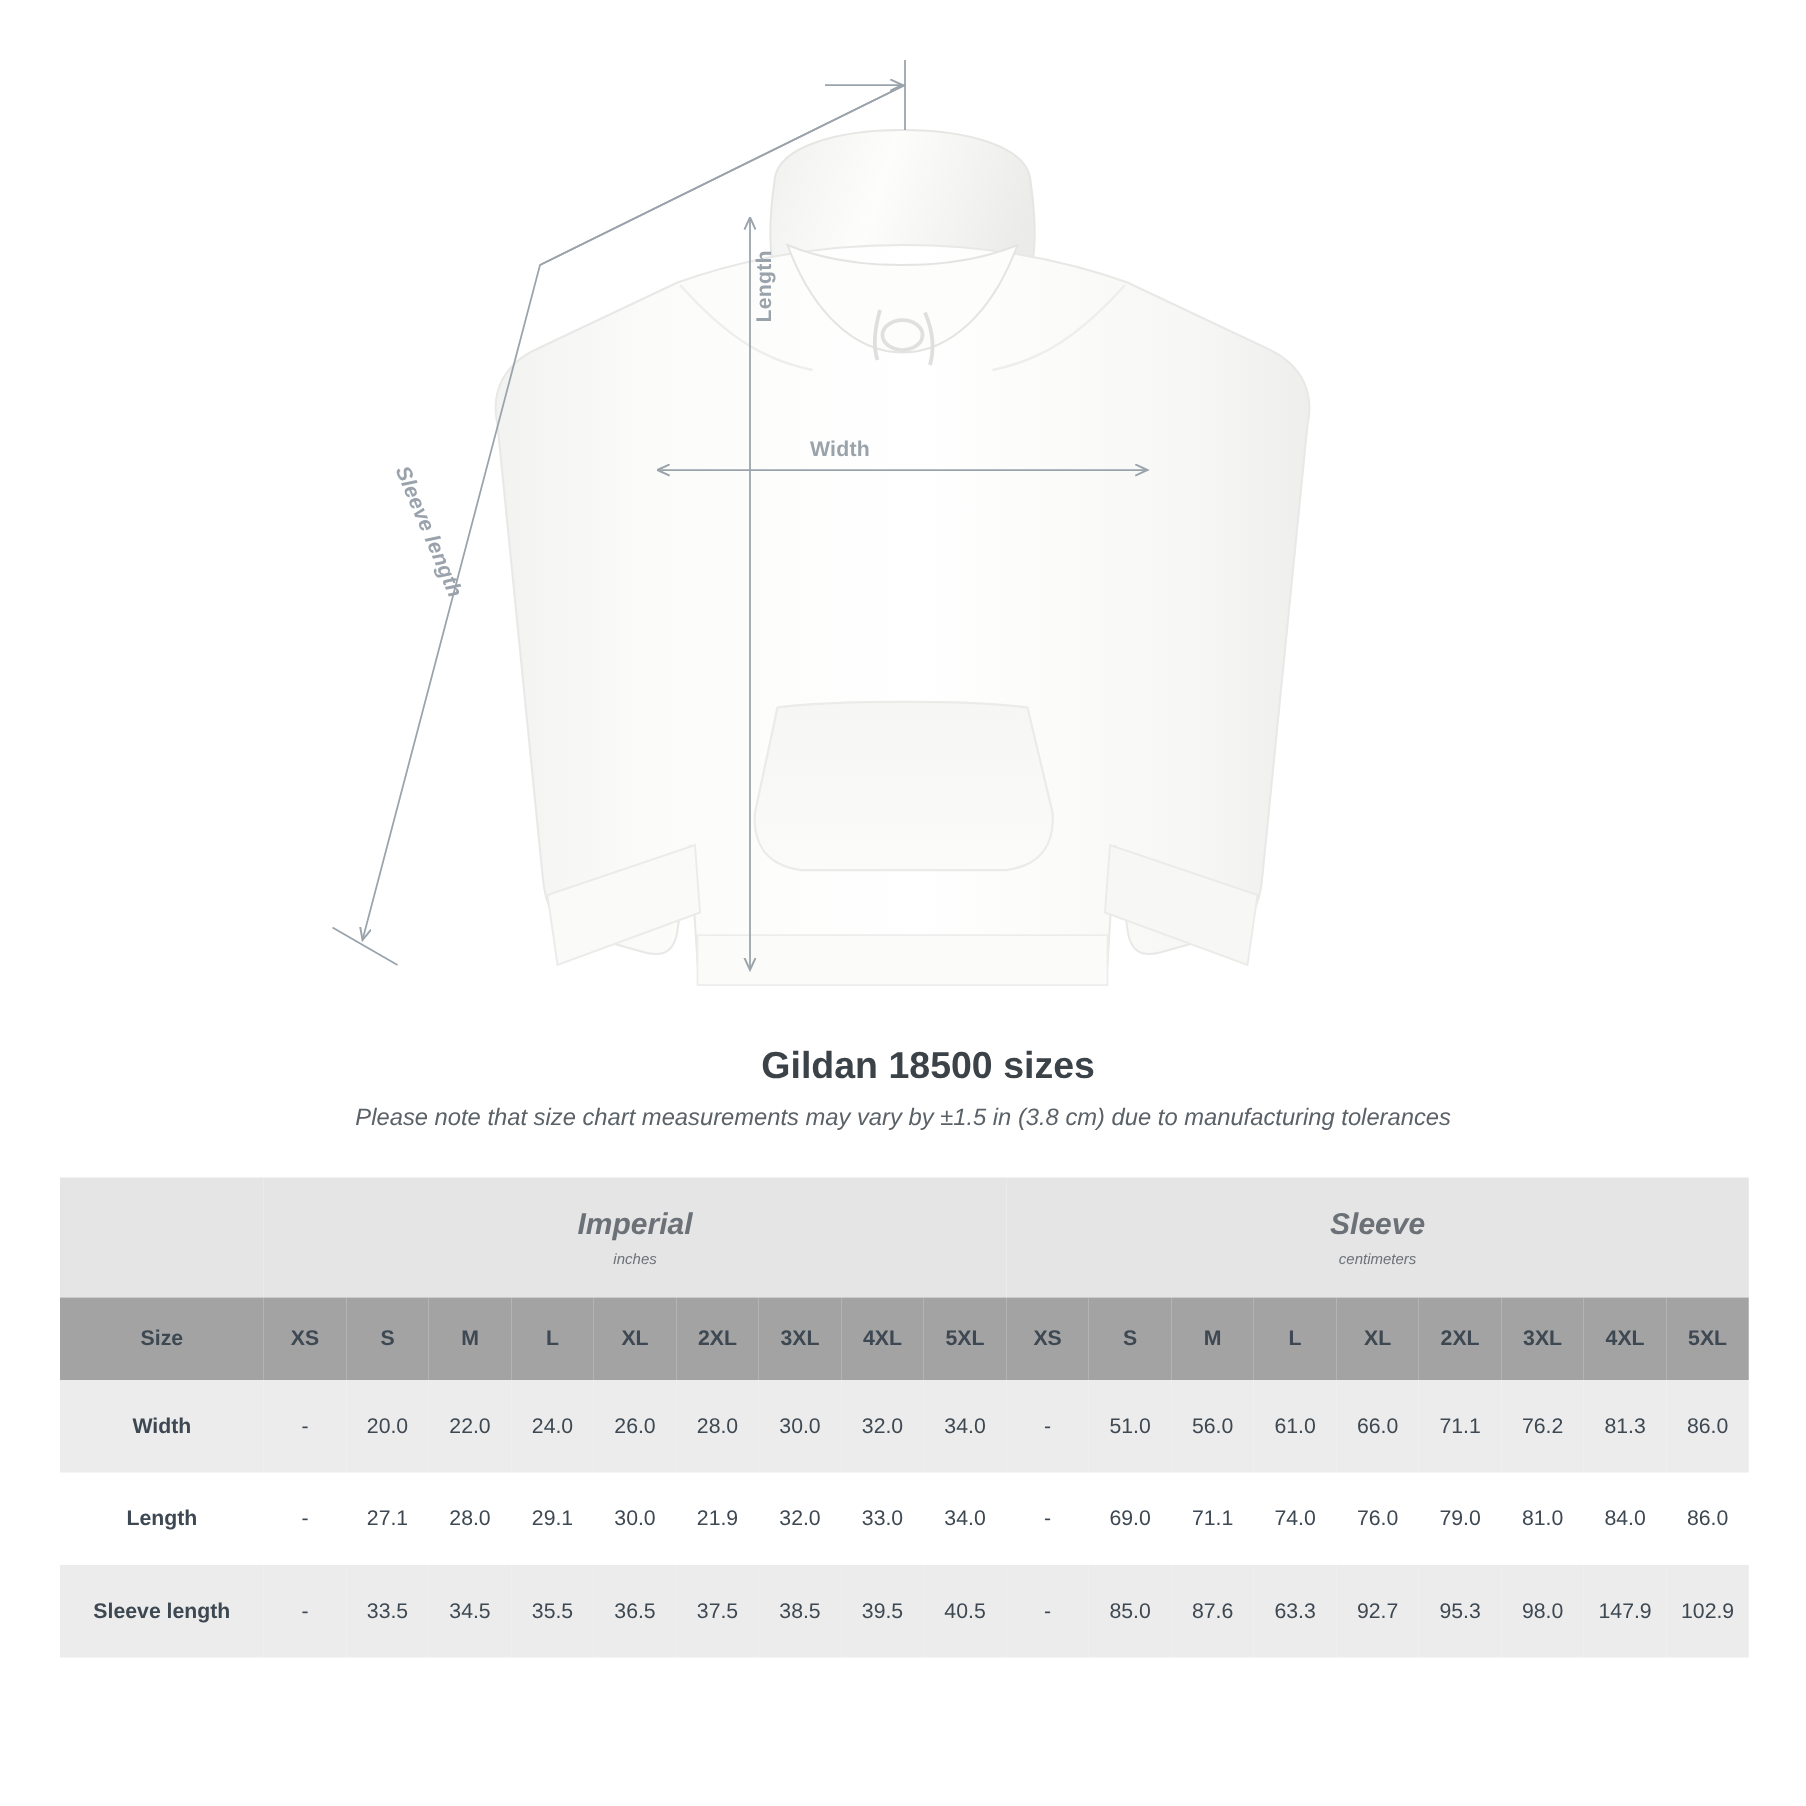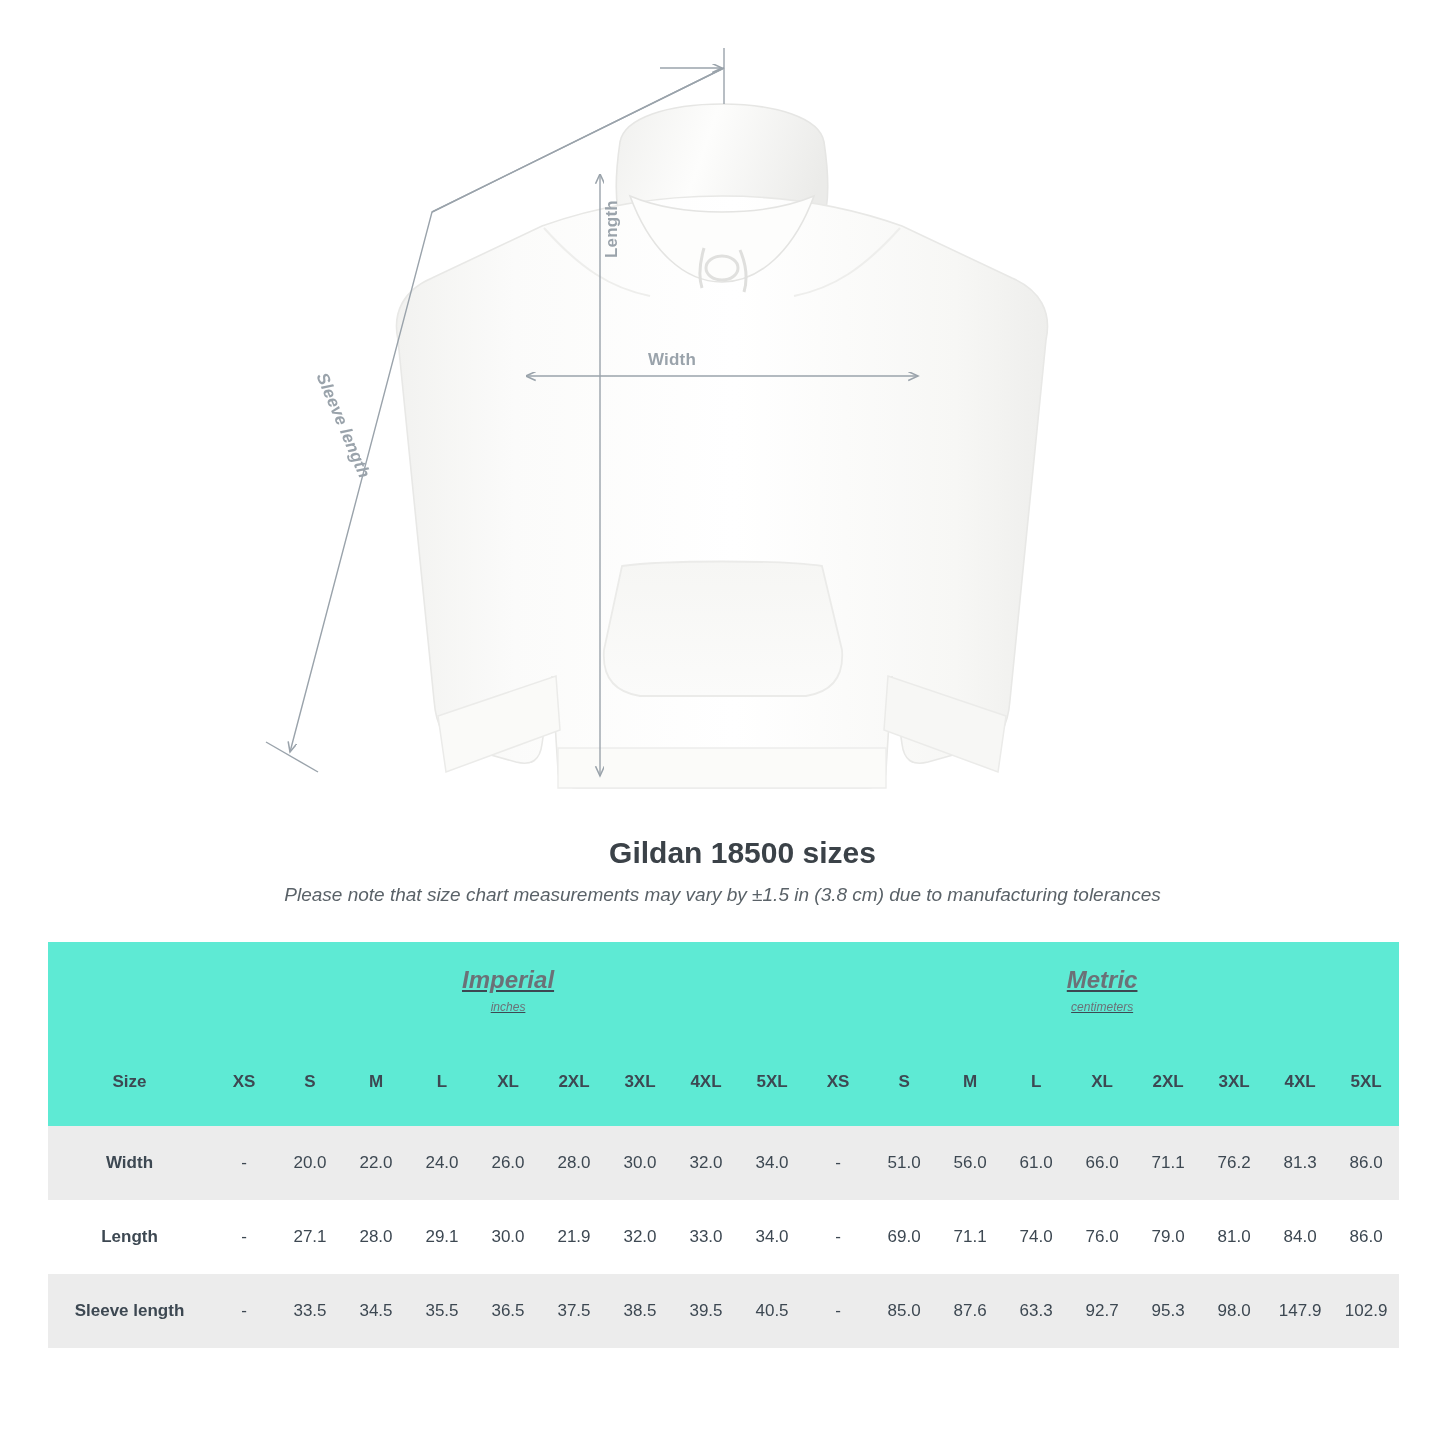--- a/index.html
+++ b/index.html
@@ -89,42 +89,41 @@
   }
   table.size-table td, table.size-table th {
     text-align: center;
     font-size: 17px;
     color: #3d4852;
     padding: 0;
     border: none;
   }
   .unit-head {
     height: 96px;
-    background: #5eead4;
-    text-decoration: underline;
+    background: #e5e5e5;
   }
   .unit-head .unit-name {
     font-size: 24px;
     font-style: italic;
     font-weight: bold;
     color: #6b7177;
     display: block;
     line-height: 1.15;
   }
   .unit-head .unit-sub {
     font-size: 12px;
     font-style: italic;
     color: #6b7177;
     display: block;
     margin-top: 6px;
   }
   tr.head-row td {
-    height: 88px;
-    font-weight: bold;
-    background: #5eead4;
+    height: 66px;
+    font-weight: bold;
+    background: #a3a3a3;
   }
   tr.head-row td.row-label {
     font-weight: bold;
   }
   tr.data-row td {
     height: 74px;
   }
   tr.alt td {
     background: #ececec;
   }
@@ -254,21 +253,21 @@
         <col span="9" style="width:66px">
       </colgroup>
       <tbody>
         <tr class="unit-head">
           <td></td>
           <td colspan="9">
             <span class="unit-name">Imperial</span>
             <span class="unit-sub">inches</span>
           </td>
           <td colspan="9">
-            <span class="unit-name">Metric</span>
+            <span class="unit-name">Sleeve</span>
             <span class="unit-sub">centimeters</span>
           </td>
         </tr>
 
         <tr class="head-row">
           <td class="row-label">Size</td>
           <td class="size-cell">XS</td>
           <td class="size-cell">S</td>
           <td class="size-cell">M</td>
           <td class="size-cell">L</td>

